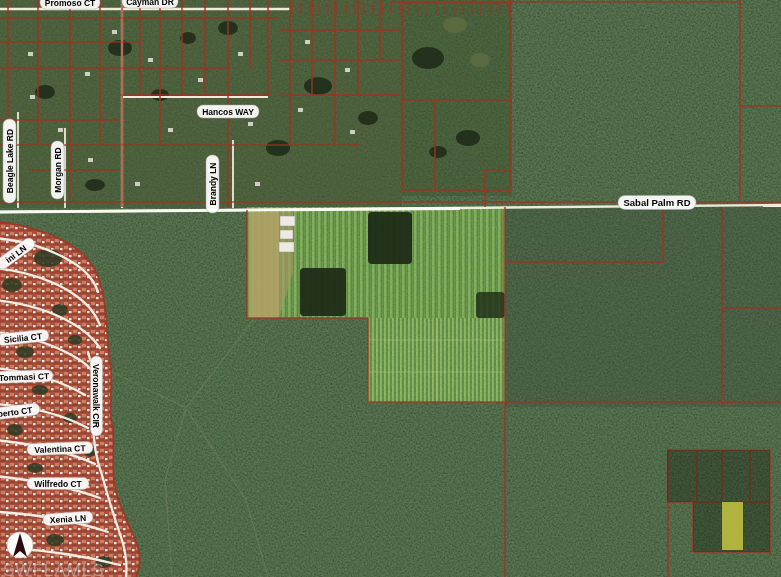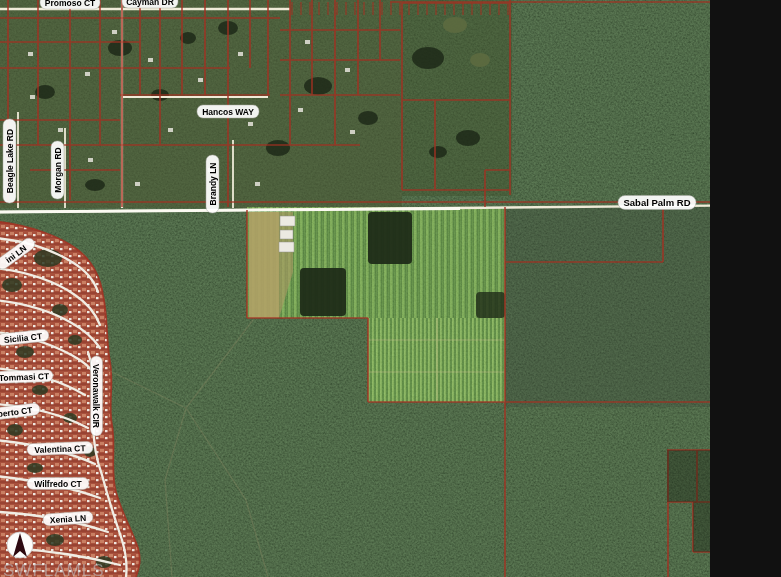--- a/index.html
+++ b/index.html
@@ -1,16 +1,16 @@
 <!DOCTYPE html>
 <html><head>
 <meta charset="utf-8">
 <style>
   html,body{margin:0;padding:0;background:#111;}
-  .map-frame{width:710px;height:577px;position:relative;overflow:hidden;font-family:"Liberation Sans",sans-serif;}
+  .map-frame{width:781px;height:577px;position:relative;overflow:hidden;font-family:"Liberation Sans",sans-serif;}
   svg{display:block;}
   .lbl rect{fill:#ffffff;fill-opacity:.93;stroke:#a9a9a2;stroke-width:.5;}
   .lbl text{font-family:"Liberation Sans",sans-serif;font-weight:bold;font-size:8.5px;fill:#000;text-anchor:middle;}
   .lbl.big text{font-size:9.5px;}
   .watermark{font-family:"Liberation Sans",sans-serif;font-size:17px;letter-spacing:1px;fill-opacity:.55;}
 </style>
 </head>
 <body>
 
 <div class="map-frame">

